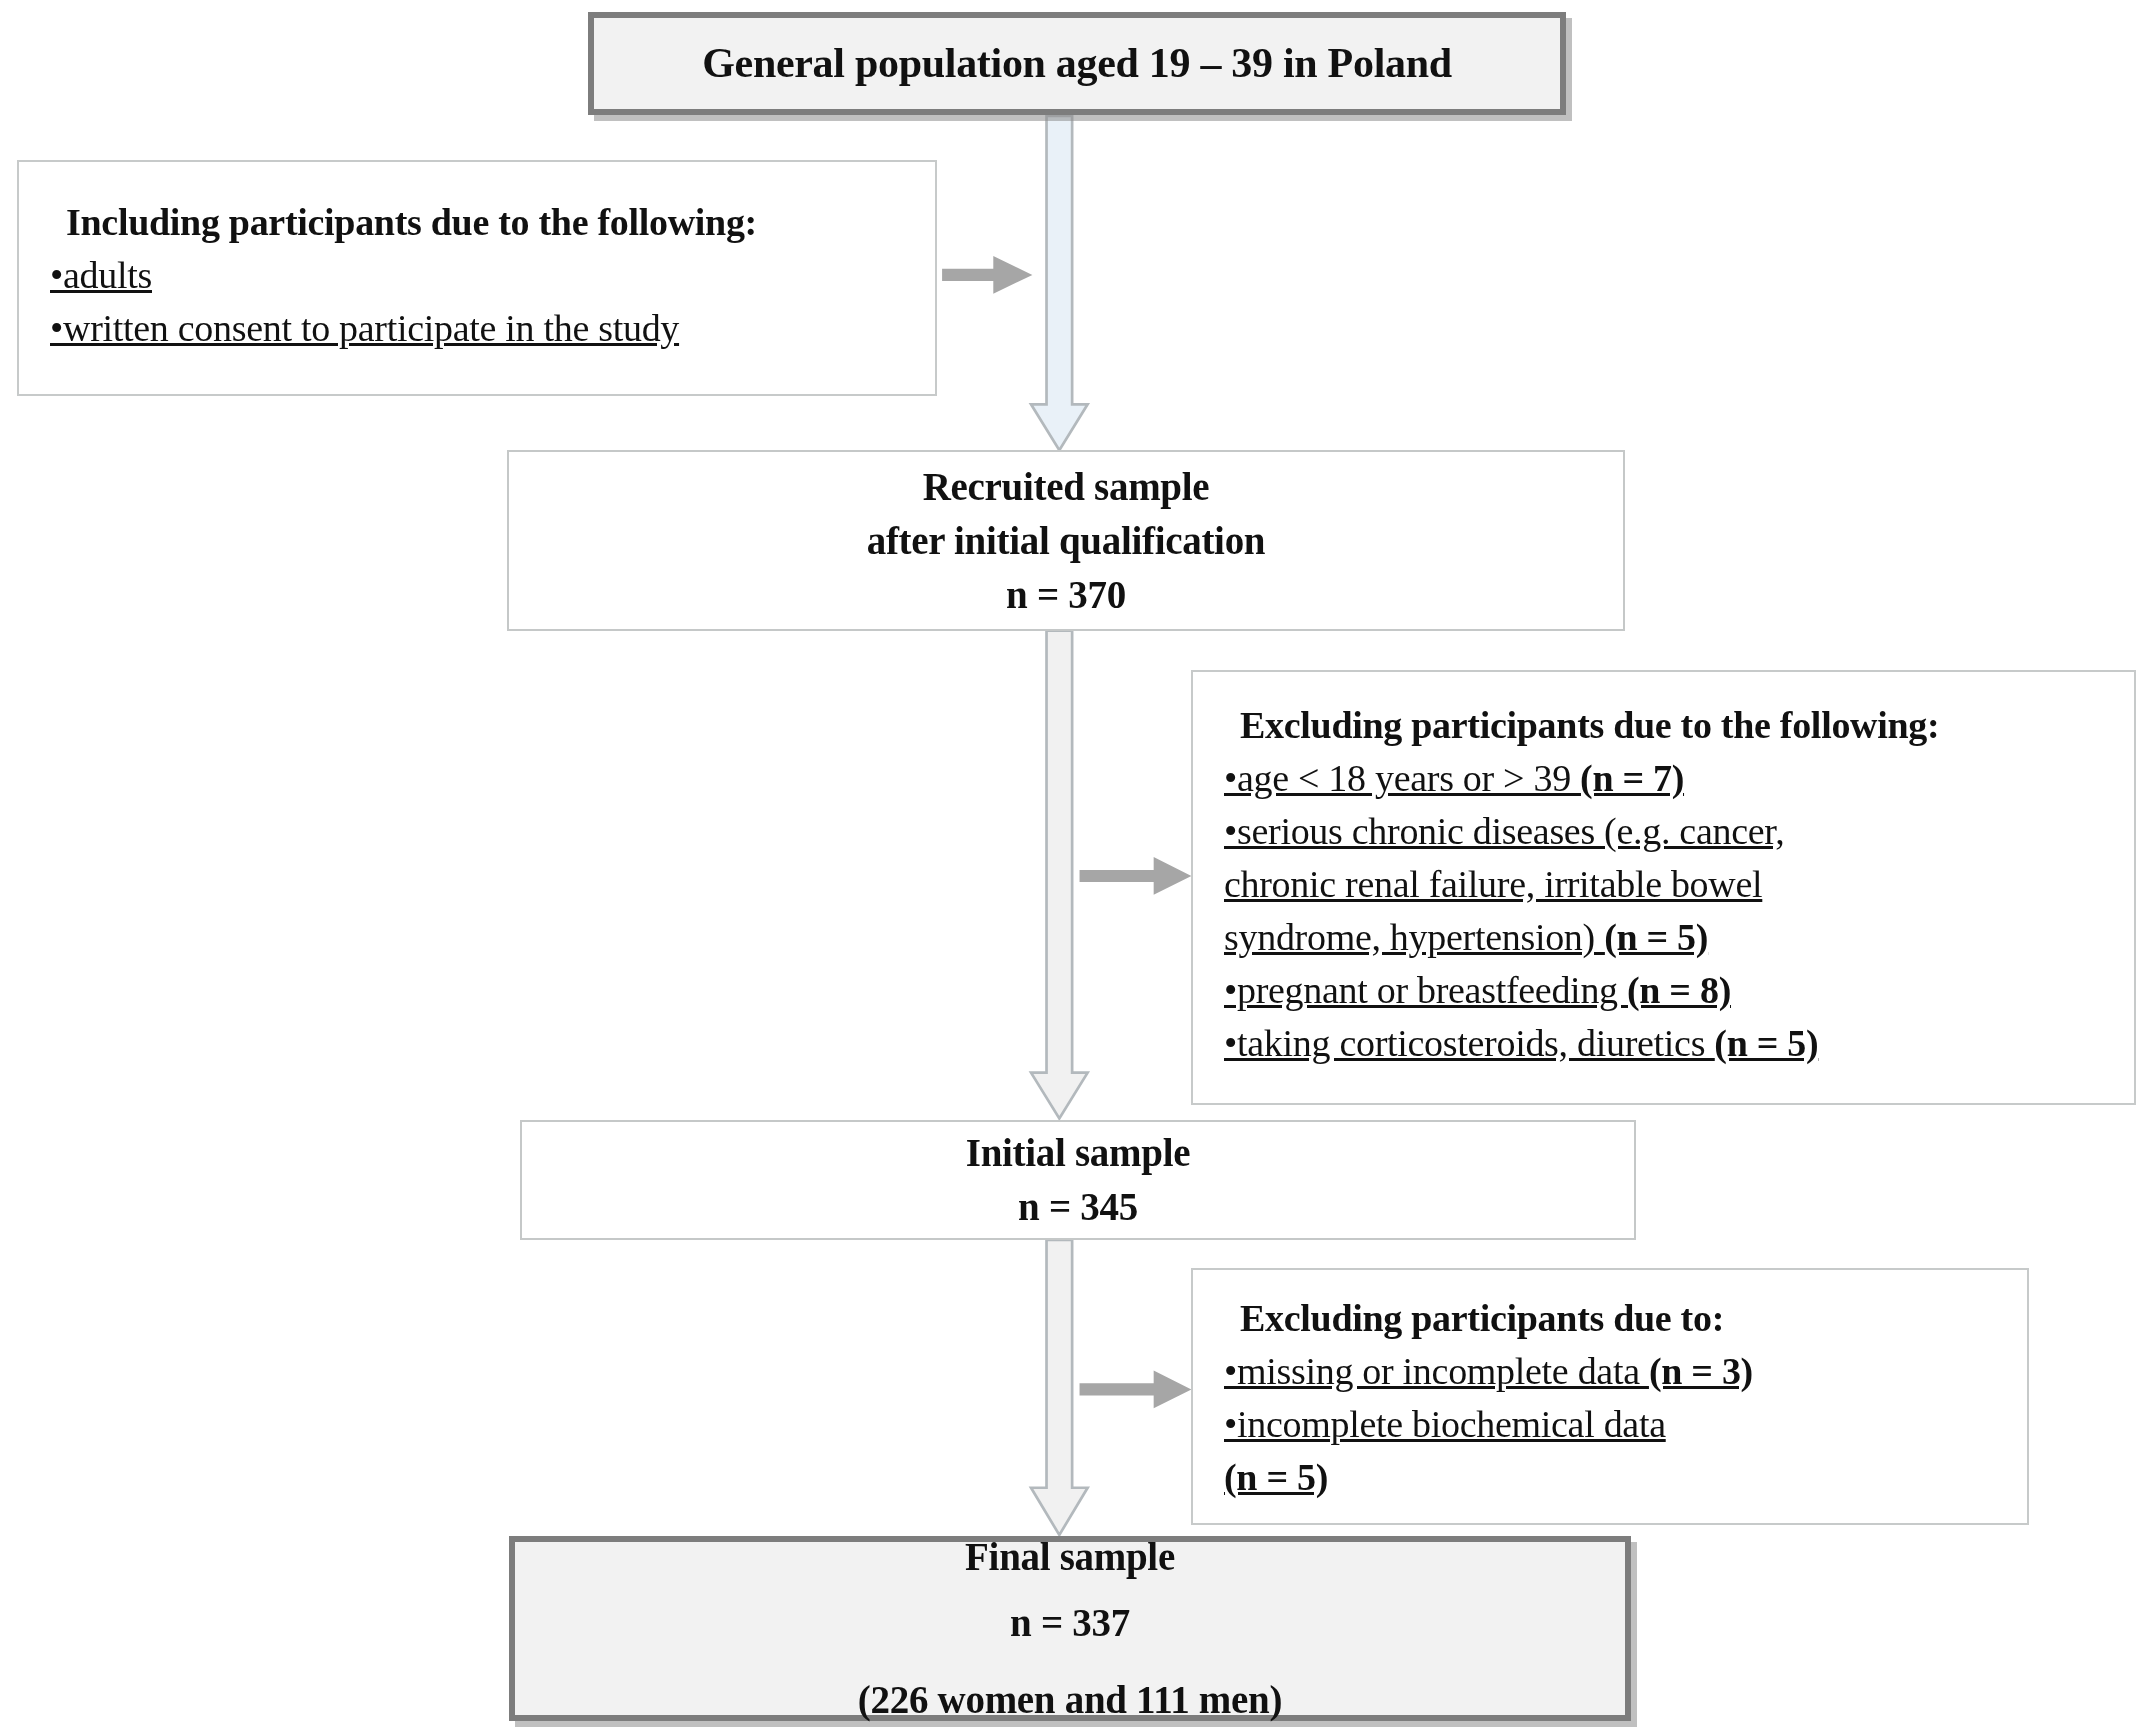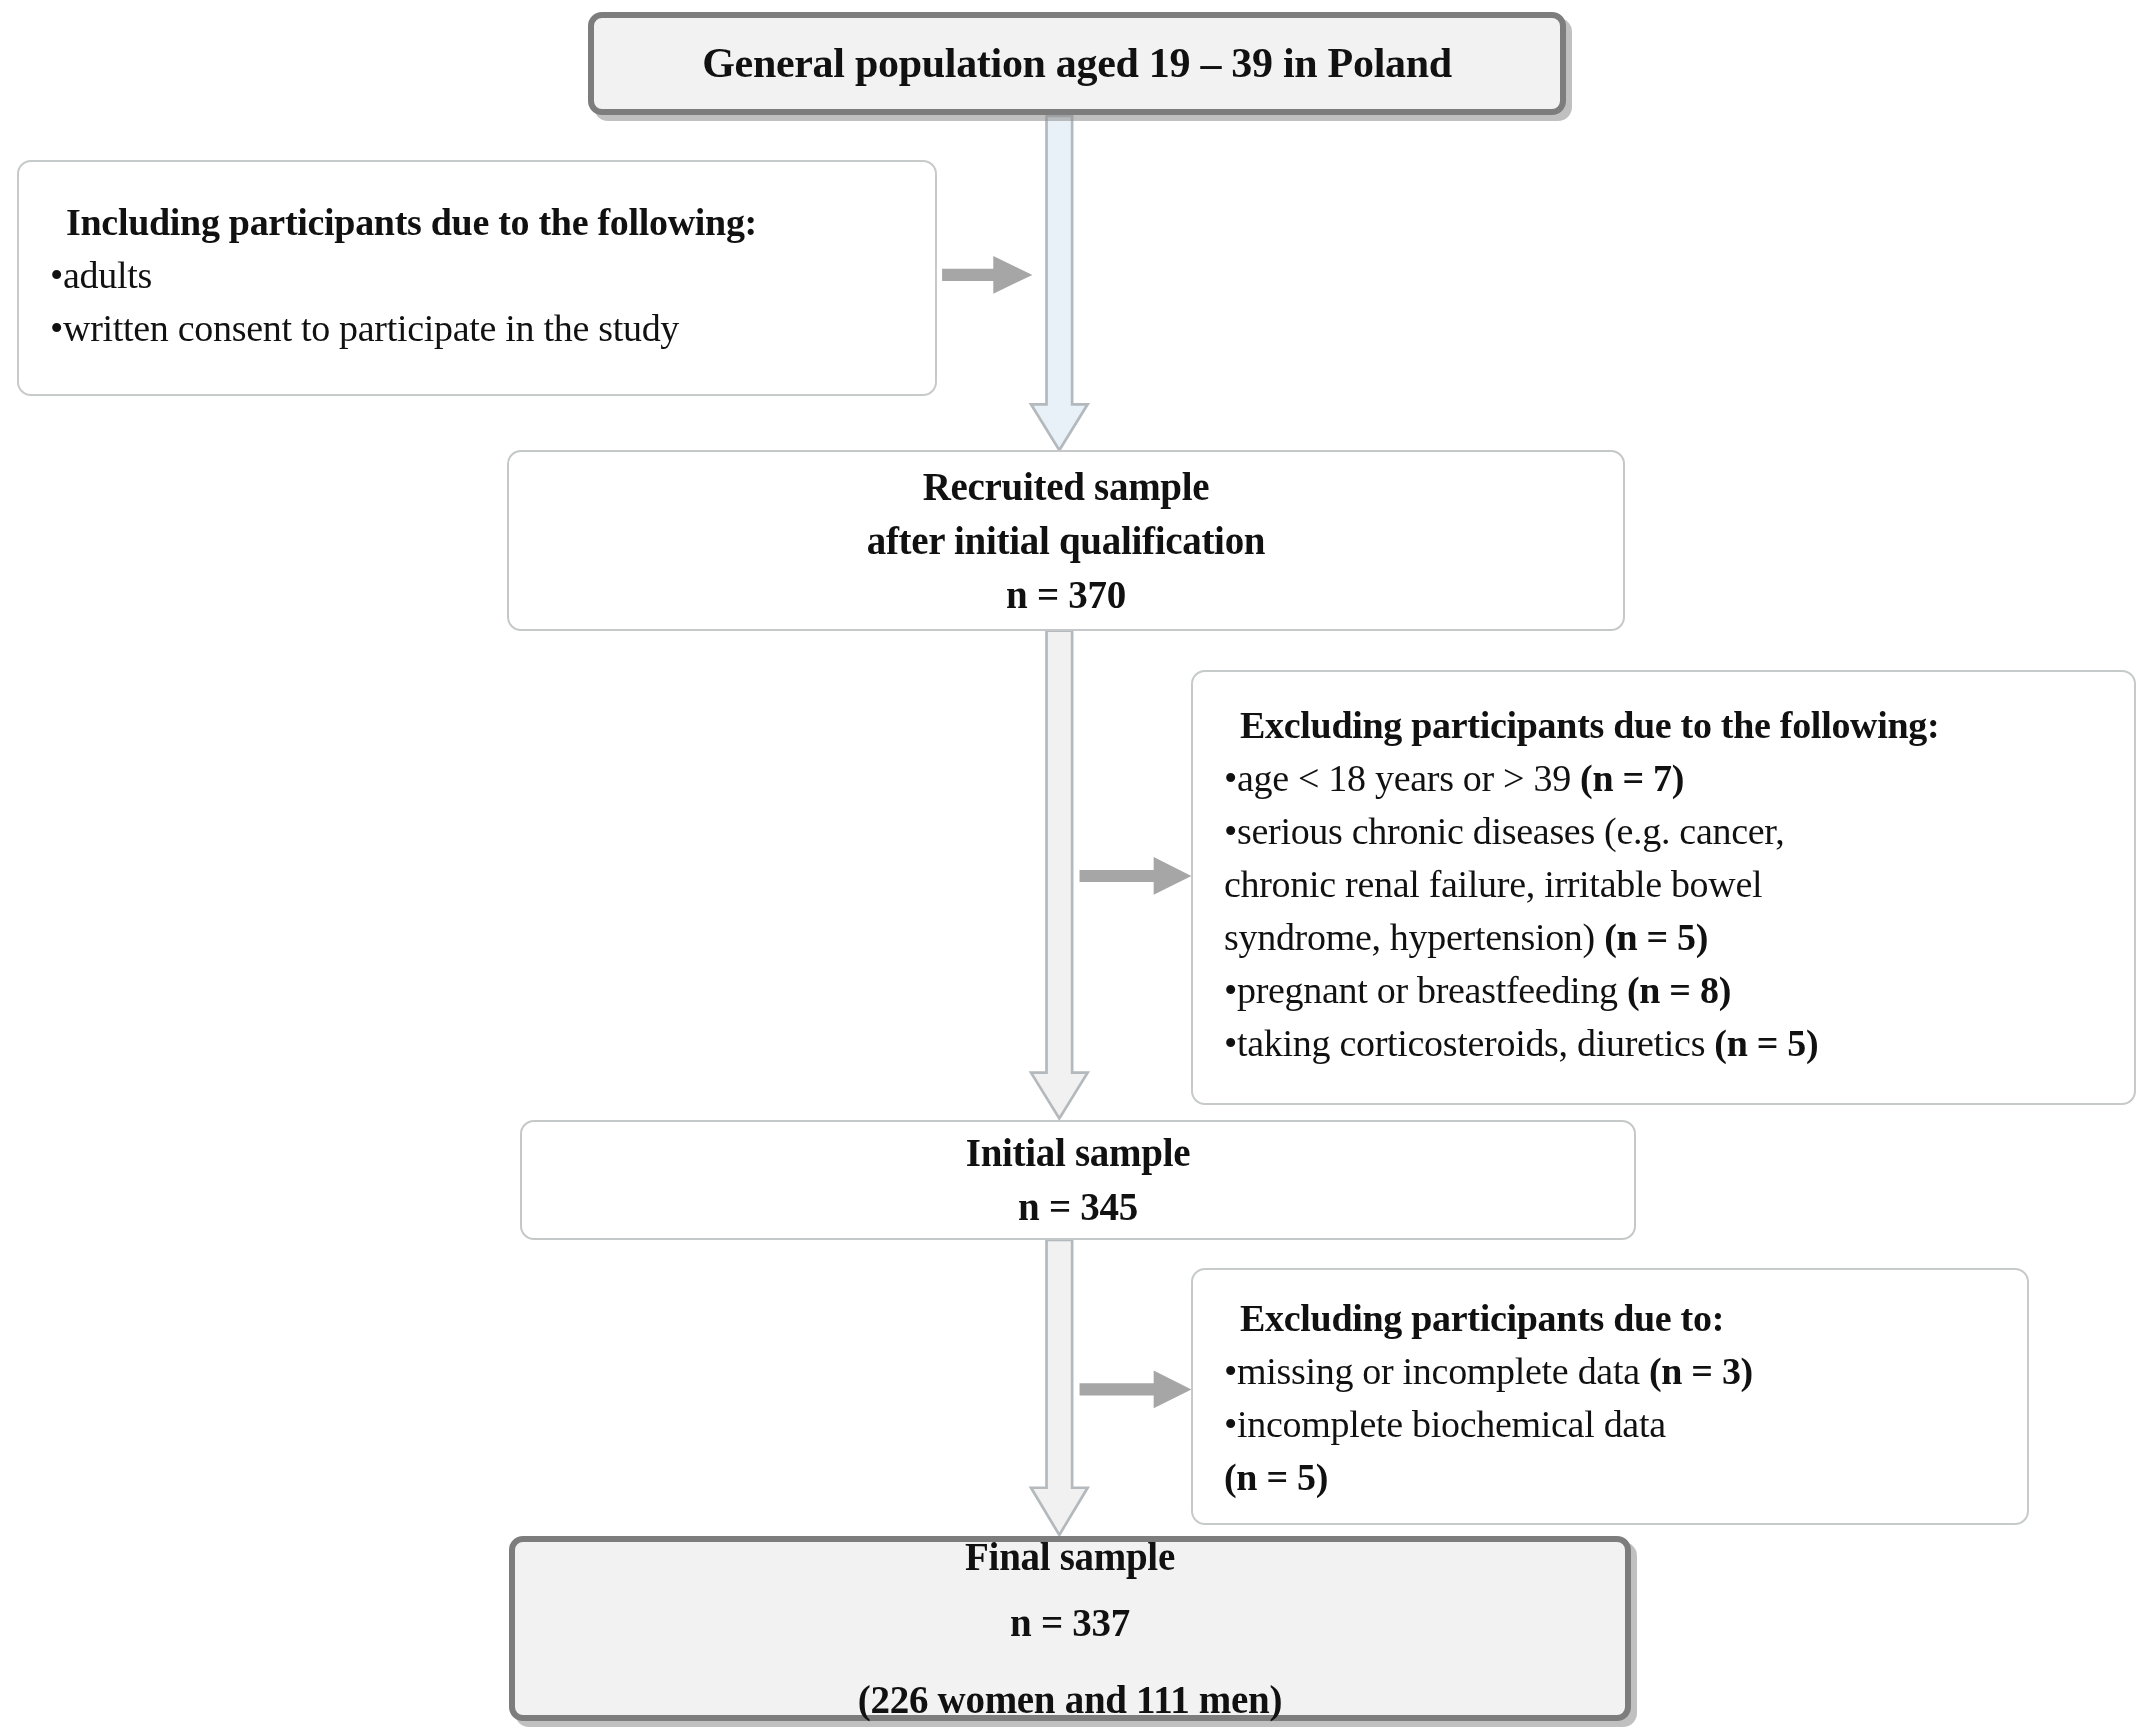--- a/index.html
+++ b/index.html
@@ -17,21 +17,21 @@
   html, body { margin: 0; padding: 0; background: #ffffff; }
   .canvas {
     position: relative;
     width: 2151px;
     height: 1729px;
     background: #ffffff;
     font-family: "Liberation Serif", "DejaVu Serif", serif;
     color: var(--text);
     overflow: hidden;
   }
-  .box { position: absolute; border-radius: 14px; }
+  .box { position: absolute; }
   .thin-box {
     background: var(--white-fill);
     border: 2px solid var(--light-border);
   }
   .dark-box {
     background: var(--shaded-fill);
     border: 6px solid var(--dark-border);
     box-shadow: 6px 6px 0 rgba(140,140,140,0.55);
   }
   .center-box {
@@ -49,21 +49,21 @@
     align-items: center;
     justify-content: center;
     text-align: center;
   }
   .title-line { font-size: 42px; font-weight: 700; letter-spacing: -0.3px; }
   .line-bold { font-size: 39px; font-weight: 700; line-height: 54px; letter-spacing: -0.3px; }
   .line-reg  { font-size: 39px; font-weight: 700; line-height: 54px; letter-spacing: -0.3px; }
   .gap-above { margin-top: 10.8px; }
   .side-text { font-size: 38px; line-height: 53px; letter-spacing: -0.3px; }
   .side-heading { font-weight: 700; margin-left: 16px; }
-  .bullet-line { font-weight: 400; }
+  .bullet-line { font-weight: 400; text-decoration: underline; }
   .bullet-line .nbold { font-weight: 700; }
   .incl-box { left: 17px; top: 160px; width: 920px; height: 236px; padding: 34px 20px 6.7px 31px; }
   .excl1-box { left: 1191px; top: 670px; width: 945px; height: 435px; padding: 27px 20px 6.7px 31px; }
   .excl2-box { left: 1191px; top: 1268px; width: 838px; height: 257px; padding: 21.6px 20px 6.7px 31px; }
   .top-box { left: 588px; top: 11.5px; width: 978px; height: 103px; }
   .recruited-box { left: 507px; top: 450px; width: 1118px; height: 181px; }
   .initial-box { left: 520px; top: 1120px; width: 1116px; height: 120px; }
   .final-box { left: 509px; top: 1536px; width: 1122px; height: 185px; gap: 12px; }
   svg.overlay {
     position: absolute;

